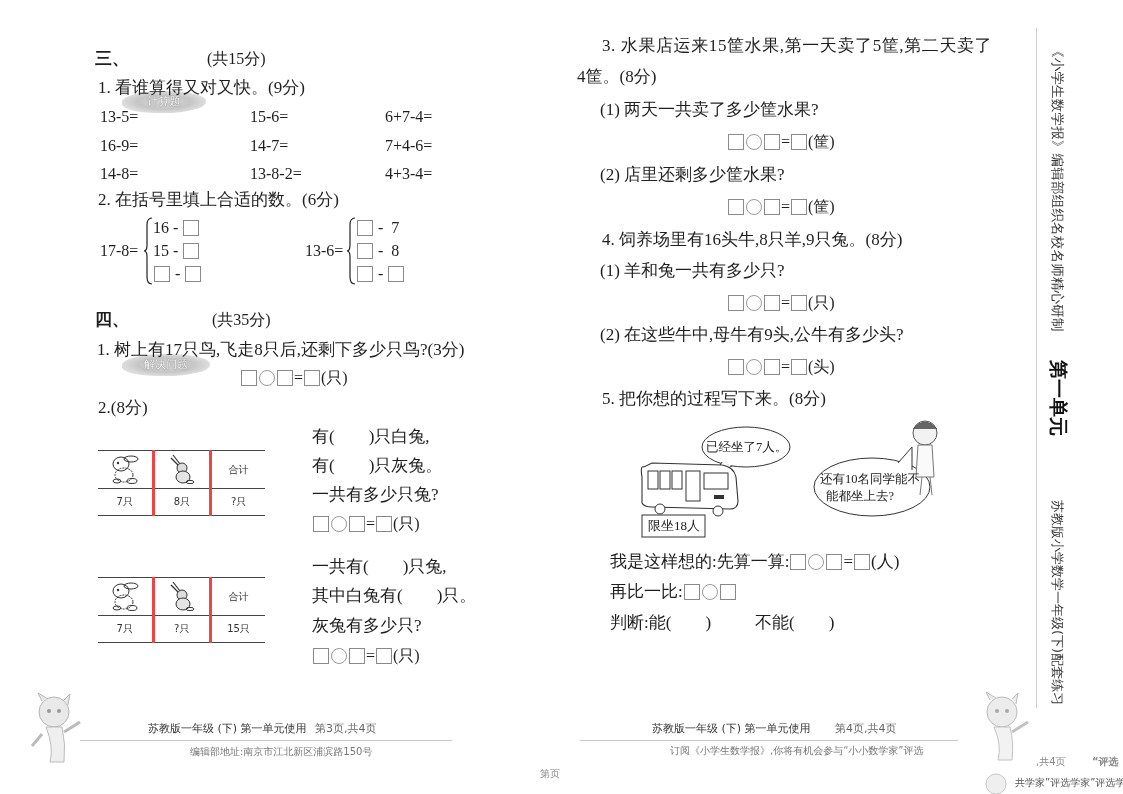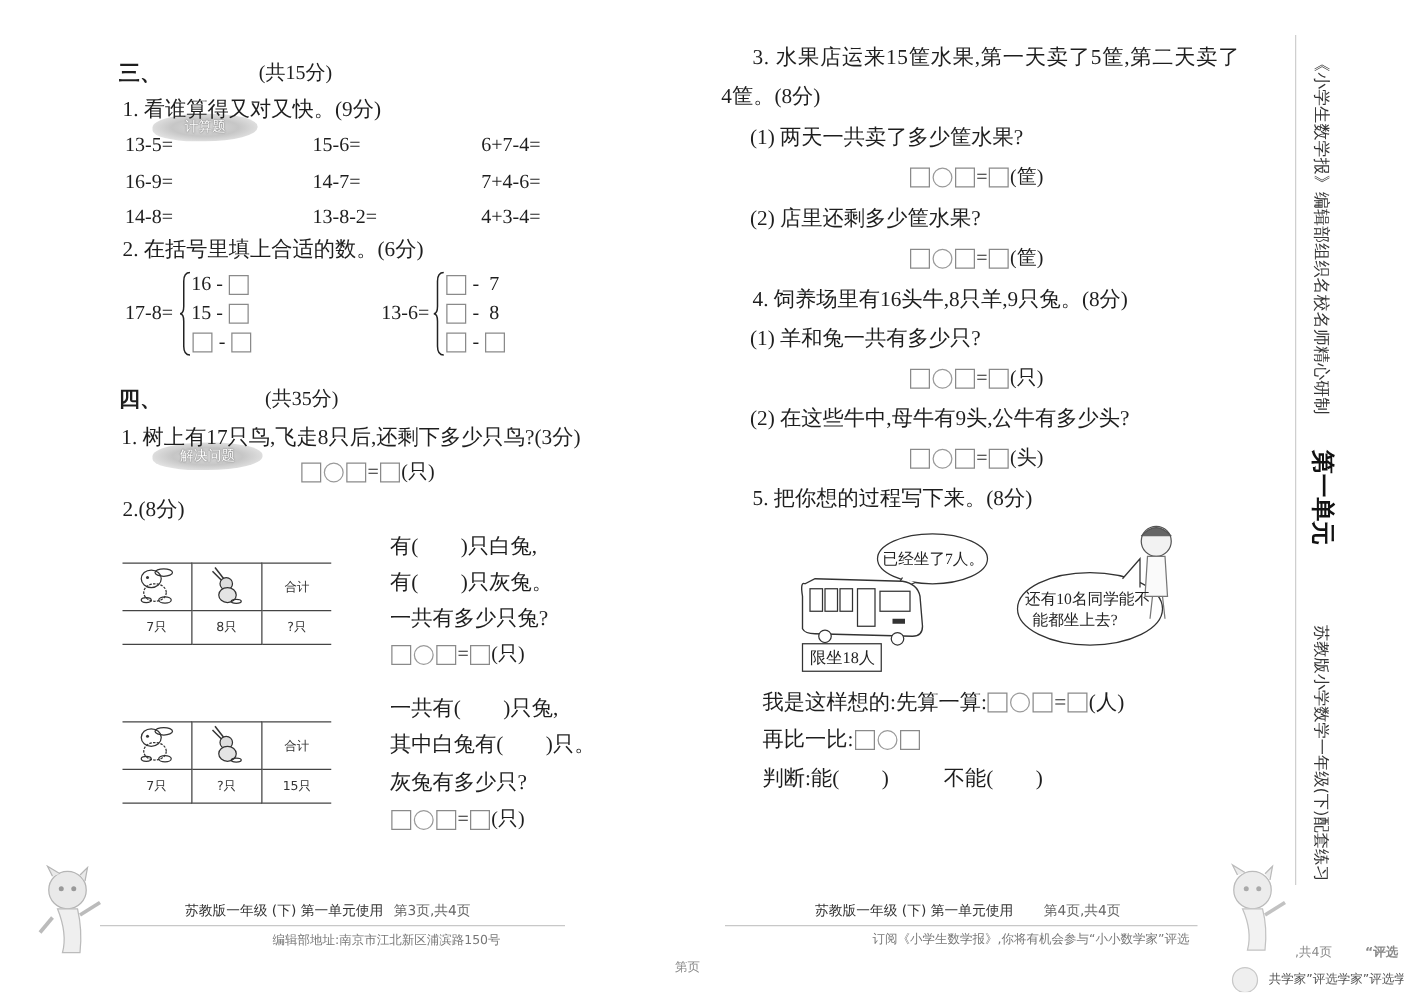--- a/index.html
+++ b/index.html
@@ -12,27 +12,27 @@
   .eq{display:inline-flex;align-items:center;white-space:pre;}
   .box{display:inline-block;width:16px;height:16px;border:1px solid #8a8a8a;box-sizing:border-box;margin:0 1px;vertical-align:middle;background:#fff;}
   .circ{display:inline-block;width:16px;height:16px;border:1px solid #9a9a9a;border-radius:50%;box-sizing:border-box;margin:0 1px;vertical-align:middle;}
   .gap{display:inline-block;width:34px;height:16px;}
   .eq .t{display:inline-block;}
   .badge{position:absolute;height:22px;border-radius:50% 45% 50% 40%;
          background:radial-gradient(ellipse at center,#d8d8d8 0%,#c6c6c6 45%,#e6e6e6 80%,rgba(255,255,255,0) 100%);
          color:#ffffff;font-size:11px;line-height:22px;text-align:center;
          text-shadow:0 0 1px #777,0 0 1px #777;font-family:"DejaVu Sans",sans-serif;margin-top:44px;}
   table.rt{position:absolute;border-collapse:collapse;font-size:10px;color:#333;font-family:"DejaVu Sans",sans-serif;}
-  table.rt td{border-left:1px solid #ef4444;border-right:1px solid #444;text-align:center;padding:0;}
+  table.rt td{border-left:3px solid #ef4444;border-right:1px solid #444;text-align:center;padding:0;}
   table.rt td:first-child{border-left:none;}
   table.rt td:last-child{border-right:none;}
   table.rt tr.hdr td{border-top:1.5px solid #444;border-bottom:1px solid #444;height:37px;}
   table.rt tr.val td{border-bottom:1.5px solid #444;height:26px;}
   .foot1{font-size:11px;color:#333;font-family:"DejaVu Sans",sans-serif;}
-  .foot2{font-size:10px;color:#777;font-family:"DejaVu Sans",sans-serif;margin-left:28px;}
+  .foot2{font-size:10px;color:#777;font-family:"DejaVu Sans",sans-serif;}
   .hr{position:absolute;height:1px;background:#c8c8c8;}
   .vtext{position:absolute;writing-mode:vertical-rl;text-orientation:sideways;white-space:nowrap;
          font-family:"DejaVu Sans",sans-serif;color:#333;}
   .bubbletxt{position:absolute;font-size:12.5px;line-height:16px;color:#222;white-space:nowrap;}
   .ghost{color:#888;font-size:10px;font-family:"DejaVu Sans",sans-serif;}
 </style>
 </head>
 <body>
 
 <div id="page">

